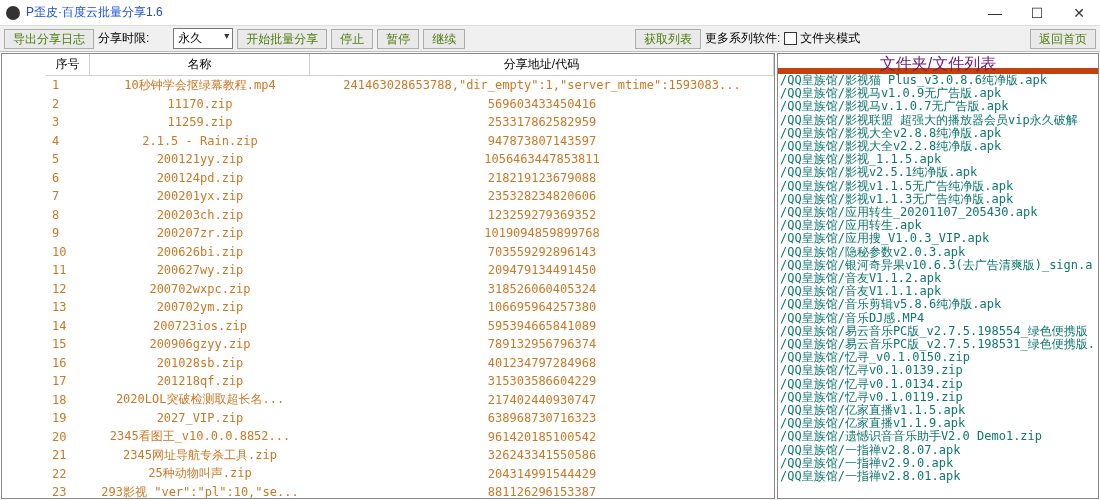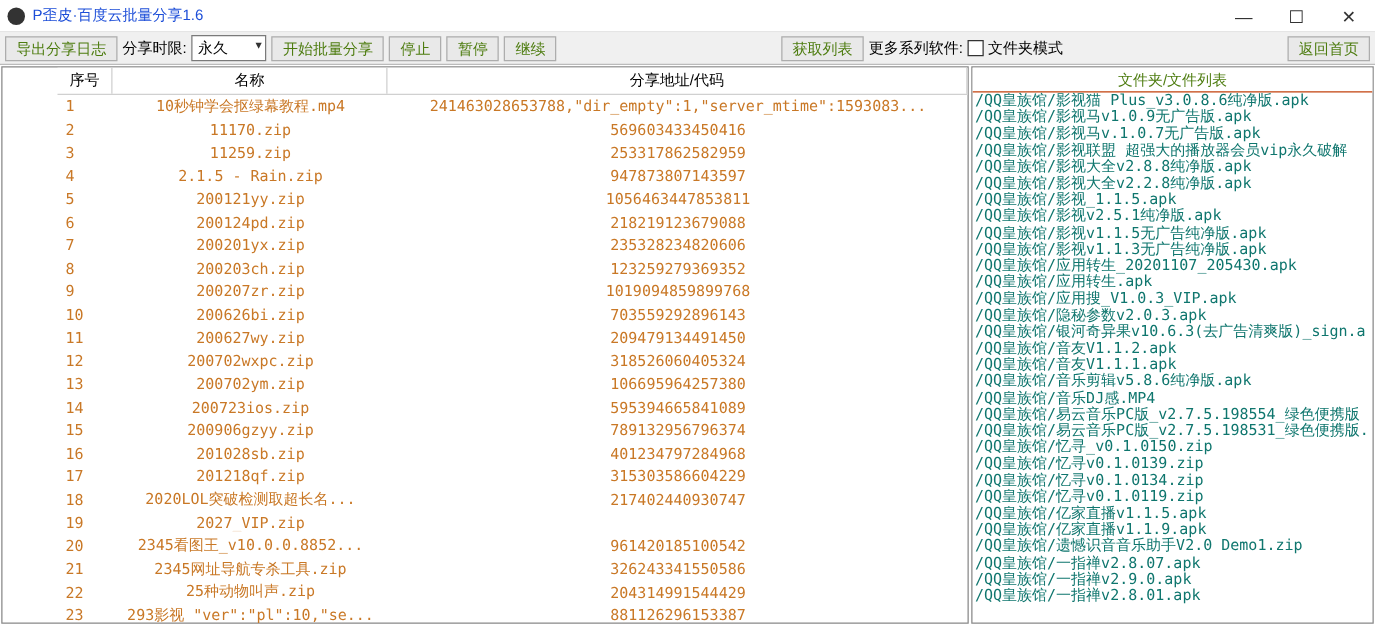--- a/index.html
+++ b/index.html
@@ -55,20 +55,21 @@
     line-height: 16px;
     color: #4d7c0f;
     font-family: inherit;
   }
   .sel {
     border: 1px solid #7a7a7a;
     padding: 1px 18px 1px 4px;
     background: #fff;
     position: relative;
     min-width: 60px;
+    margin-left: 20px;
   }
   .sel::after {
     content: "▾";
     position: absolute;
     right: 3px;
     top: 1px;
     font-size: 10px;
     color: #333;
   }
   .lbl { color: #000; }
@@ -125,24 +126,24 @@
     font-size: 12px;
     color: #c97826;
   }
   .grow .c-idx { width: 44px; padding-left: 6px; }
   .grow .c-name { width: 220px; text-align: center; white-space: nowrap; overflow: hidden; }
   .grow .c-addr { flex: 1; text-align: center; white-space: nowrap; overflow: hidden; padding: 0 6px; }
 
   .right-title {
     height: 20px;
     text-align: center;
-    color: #4d7c0f;
-    font-size: 12px;
+    color: #701a75;
+    font-size: 16px;
     line-height: 20px;
-    border-bottom: 1px solid #c2410c;
+    border-bottom: 6px solid #c2410c;
     background: #fff;
   }
   .right-list {
     flex: 1;
     overflow-y: scroll;
     overflow-x: hidden;
   }
   .ritem {
     font-family: SimSun, monospace;
     font-size: 12px;
@@ -284,20 +285,21 @@
           <div class="c-addr">315303586604229</div>
         </div>
         <div class="grow">
           <div class="c-idx">18</div>
           <div class="c-name">2020LOL突破检测取超长名...</div>
           <div class="c-addr">217402440930747</div>
         </div>
         <div class="grow">
           <div class="c-idx">19</div>
           <div class="c-name">2027_VIP.zip</div>
+          <div class="c-addr">638968730716323</div>
         </div>
         <div class="grow">
           <div class="c-idx">20</div>
           <div class="c-name">2345看图王_v10.0.0.8852...</div>
           <div class="c-addr">961420185100542</div>
         </div>
         <div class="grow">
           <div class="c-idx">21</div>
           <div class="c-name">2345网址导航专杀工具.zip</div>
           <div class="c-addr">326243341550586</div>

